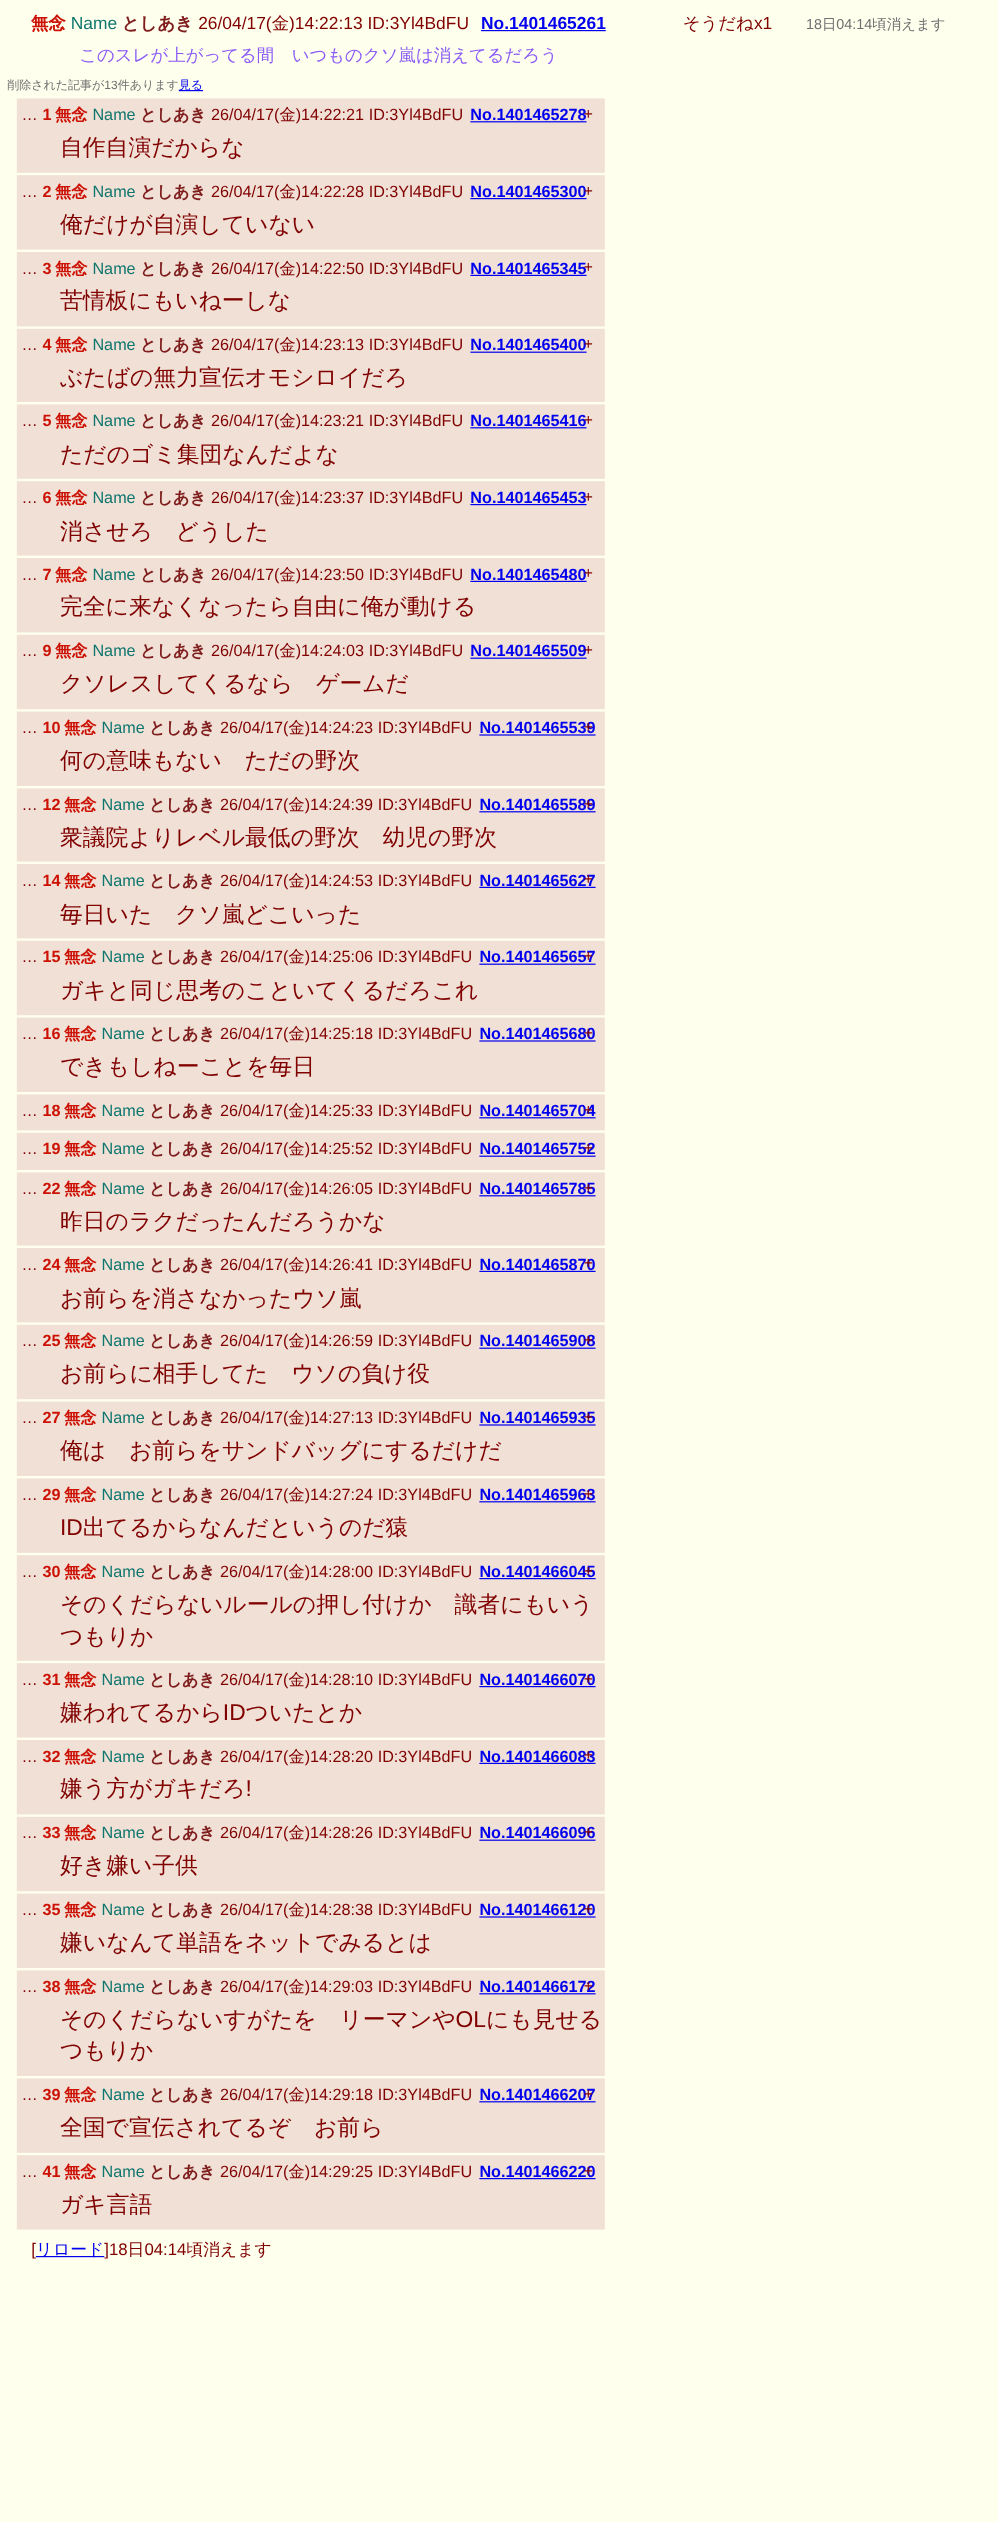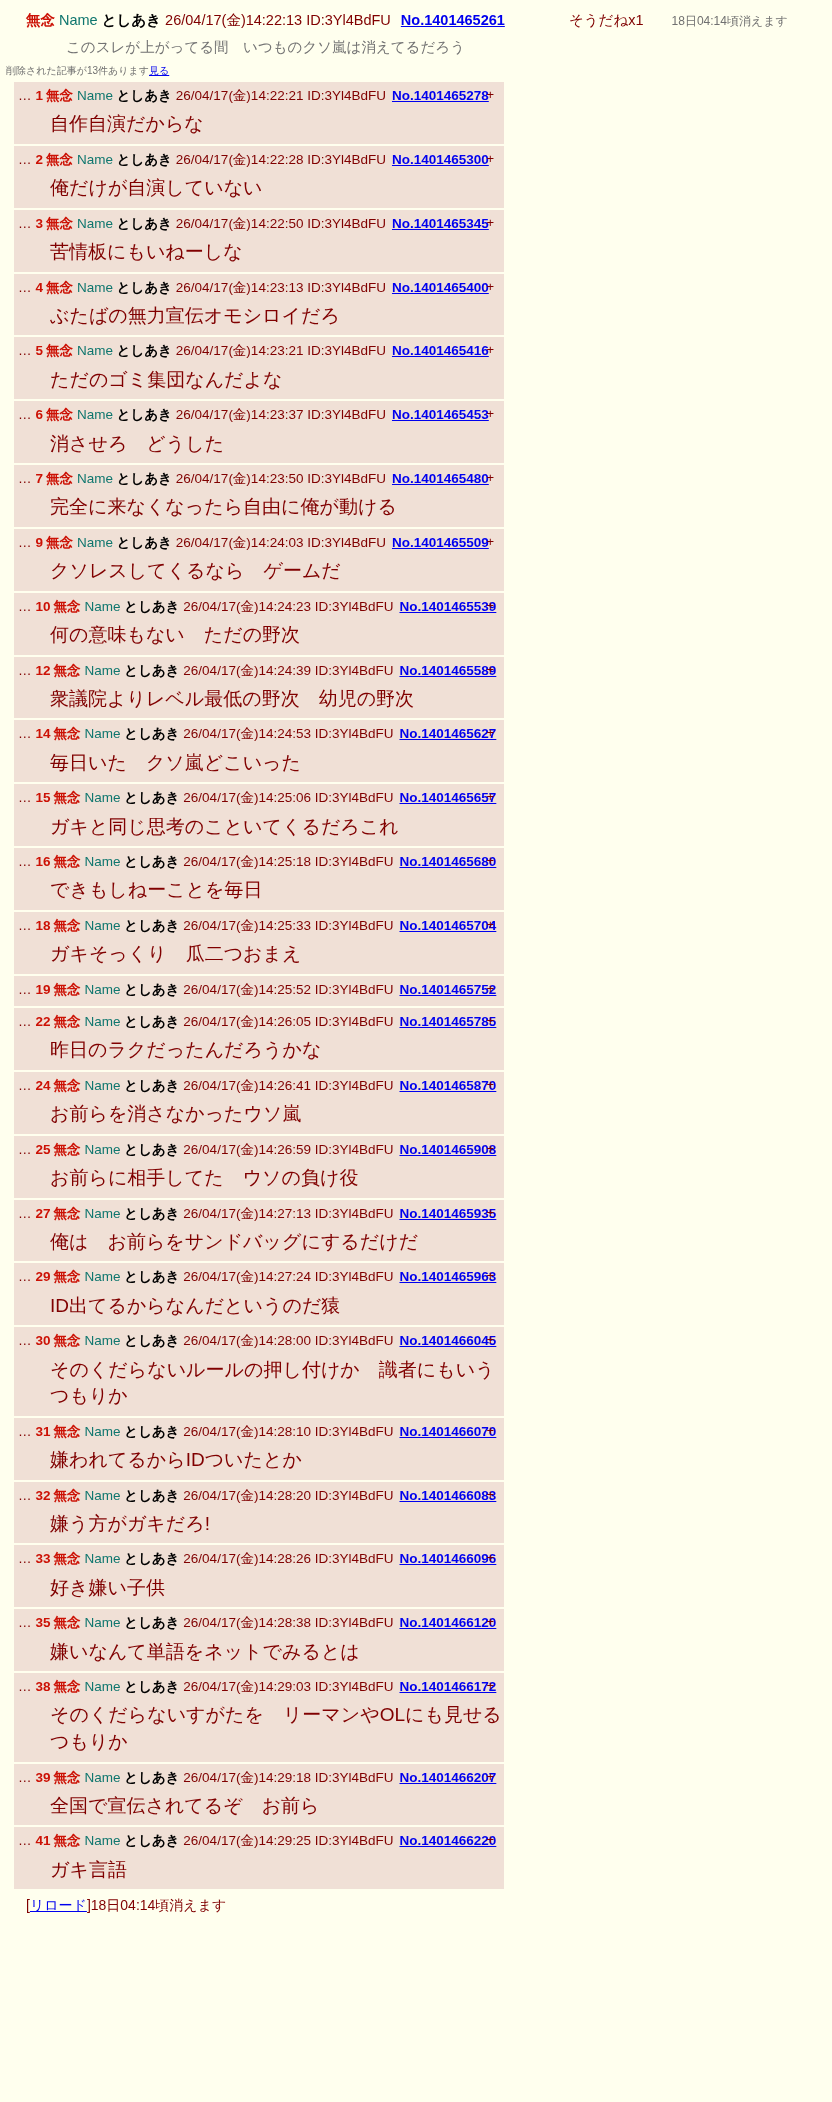--- a/index.html
+++ b/index.html
@@ -28,21 +28,21 @@
   .subject {
     color: #cc1105;
     font-weight: bold;
     margin-right: 4px;
   }
   .name-label {
     color: #0f766e;
     font-weight: normal;
   }
   .name-val {
-    color: #000000;
+    color: #7f1d1d;
     font-weight: bold;
   }
   .date {
     color: #800000;
   }
   .idtext {
     color: #800000;
   }
   .postno {
     color: #0000ee;
@@ -55,21 +55,21 @@
     color: #800000;
     margin-left: 60px;
   }
   .op-right2 {
     color: #707070;
     font-size: 12px;
     margin-left: 24px;
   }
   .op-body {
     padding: 6px 0 2px 40px;
-    color: #737373;
+    color: #8b5cf6;
     font-size: 14.5px;
   }
   .deleted-note {
     padding: 4px 0 2px 6px;
     font-size: 10px;
     color: #707070;
   }
   .deleted-note .dlink {
     color: #0000ee;
     text-decoration: underline;
@@ -219,21 +219,20 @@
         <div class="rbody">ガキと同じ思考のこといてくるだろこれ</div>
       </div>
       <div class="reply">
         <div class="rhead"><span class="dots">…</span><span class="rnum">16</span><span class="rsubject">無念</span><span class="name-label">Name</span> <span class="name-val">としあき</span> <span class="date">26/04/17(金)14:25:18</span> <span class="idtext">ID:3Yl4BdFU</span><span class="postno">No.1401465680</span></div>
         <span class="plus">+</span>
         <div class="rbody">できもしねーことを毎日</div>
       </div>
       <div class="reply">
         <div class="rhead"><span class="dots">…</span><span class="rnum">18</span><span class="rsubject">無念</span><span class="name-label">Name</span> <span class="name-val">としあき</span> <span class="date">26/04/17(金)14:25:33</span> <span class="idtext">ID:3Yl4BdFU</span><span class="postno">No.1401465704</span></div>
         <span class="plus">+</span>
-        <div class="rbody">ガキそっくり　瓜二つおまえ</div>
       </div>
       <div class="reply">
         <div class="rhead"><span class="dots">…</span><span class="rnum">19</span><span class="rsubject">無念</span><span class="name-label">Name</span> <span class="name-val">としあき</span> <span class="date">26/04/17(金)14:25:52</span> <span class="idtext">ID:3Yl4BdFU</span><span class="postno">No.1401465752</span></div>
         <span class="plus">+</span>
       </div>
       <div class="reply">
         <div class="rhead"><span class="dots">…</span><span class="rnum">22</span><span class="rsubject">無念</span><span class="name-label">Name</span> <span class="name-val">としあき</span> <span class="date">26/04/17(金)14:26:05</span> <span class="idtext">ID:3Yl4BdFU</span><span class="postno">No.1401465785</span></div>
         <span class="plus">+</span>
         <div class="rbody">昨日のラクだったんだろうかな</div>
       </div>

